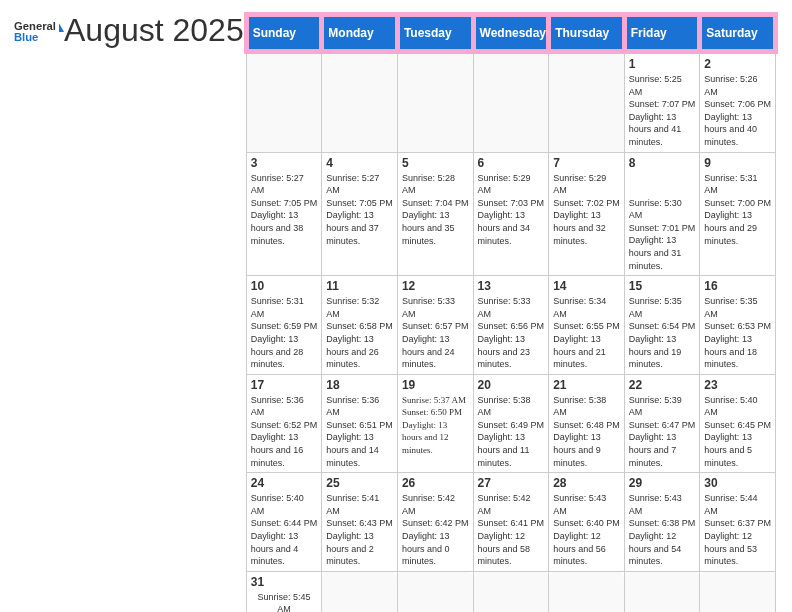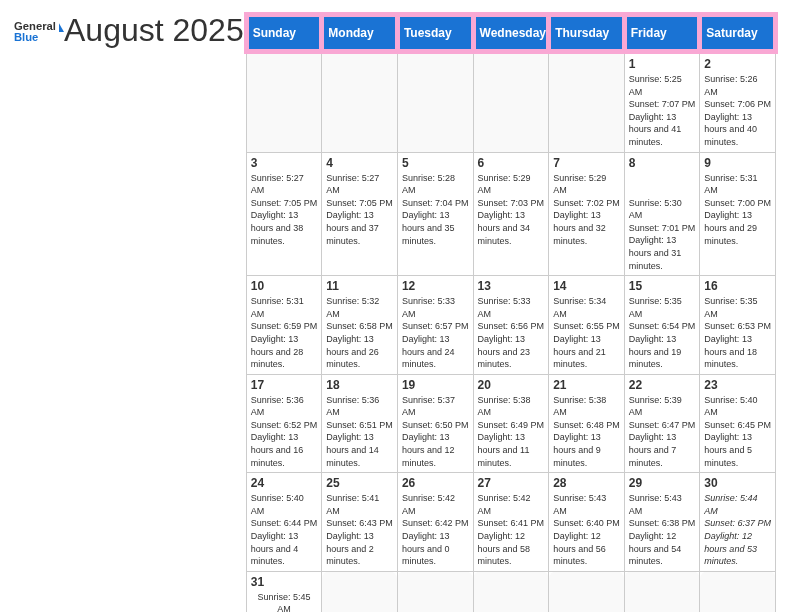--- a/index.html
+++ b/index.html
@@ -228,21 +228,21 @@
 Daylight: 13 hours and 16 minutes.</div>
           </td>
           <td>
             <span class="day-num">18</span>
             <div class="day-info" style="white-space: pre-line;">Sunrise: 5:36 AM
 Sunset: 6:51 PM
 Daylight: 13 hours and 14 minutes.</div>
           </td>
           <td>
             <span class="day-num">19</span>
-            <div class="day-info" style="white-space: pre-line;">Sunrise: 5:37 AM
+            <div class="day-info" style="white-space: pre-line; font-family: Liberation Serif, serif;">Sunrise: 5:37 AM
 Sunset: 6:50 PM
 Daylight: 13 hours and 12 minutes.</div>
           </td>
           <td>
             <span class="day-num">20</span>
             <div class="day-info" style="white-space: pre-line;">Sunrise: 5:38 AM
 Sunset: 6:49 PM
 Daylight: 13 hours and 11 minutes.</div>
           </td>
           <td>
@@ -296,21 +296,21 @@
 Daylight: 12 hours and 56 minutes.</div>
           </td>
           <td>
             <span class="day-num">29</span>
             <div class="day-info" style="white-space: pre-line;">Sunrise: 5:43 AM
 Sunset: 6:38 PM
 Daylight: 12 hours and 54 minutes.</div>
           </td>
           <td>
             <span class="day-num">30</span>
-            <div class="day-info" style="white-space: pre-line; font-style: italic;">Sunrise: 5:44 AM
+            <div class="day-info" style="white-space: pre-line;">Sunrise: 5:44 AM
 Sunset: 6:37 PM
 Daylight: 12 hours and 53 minutes.</div>
           </td>
         </tr>
         <tr>
           <td>
             <span class="day-num">31</span>
             <div class="day-info" style="white-space: pre-line; text-align: center;">Sunrise: 5:45 AM
 Sunset: 6:36 PM
 Daylight: 12 hours and 51 minutes.</div>

